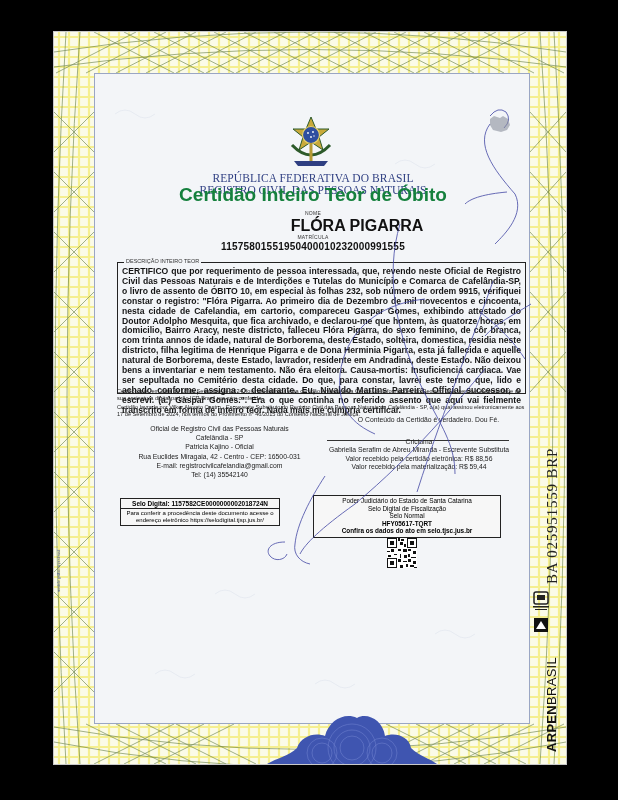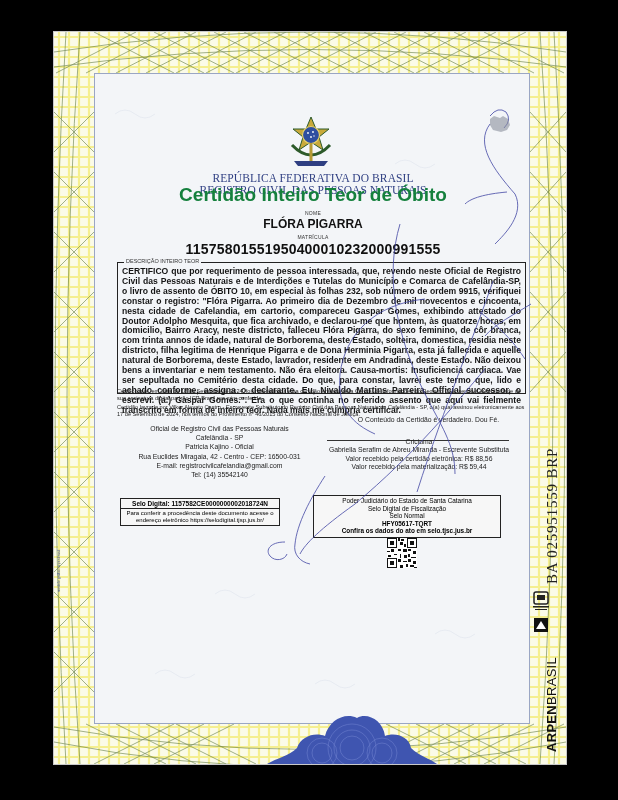--- a/index.html
+++ b/index.html
@@ -8,22 +8,22 @@
   .guilloche { position:absolute; inset:0; }
   .panel { position:absolute; left:40px; top:41px; width:436px; height:651px; background:#f3f5f8; border:1px solid #9aa6c4; box-sizing:border-box; }
   .texture { position:absolute; inset:0; opacity:.35; }
   .abs { position:absolute; }
   .center { text-align:center; }
   .crest { position:absolute; left:191px; top:41px; width:50px; height:56px; }
   .rep1 { left:0; width:436px; top:98px; font-family:"Liberation Serif", serif; font-size:11.5px; color:#2f3f82; letter-spacing:.1px; }
   .rep2 { left:0; width:436px; top:110px; font-family:"Liberation Serif", serif; font-size:11.5px; color:#2f3f82; }
   .title { left:0; width:436px; top:110px; font-weight:bold; font-size:19px; color:#15803d; }
   .lbl-small { font-size:5px; color:#333; letter-spacing:.3px; }
-  .name { left:0; width:436px; top:143px; font-weight:bold; font-size:12px; color:#111; }
-  .mat { left:0; width:436px; top:167px; font-weight:bold; font-size:14px; color:#111; letter-spacing:.2px; }
+  .name { left:0; width:436px; top:143px; font-weight:bold; font-size:16px; color:#111;padding-left:44px; }
+  .mat { left:0; width:436px; top:167px; font-weight:bold; font-size:10px; color:#111; letter-spacing:.2px; }
   .descbox { position:absolute; left:22px; top:188px; width:409px; height:132px; border:1.5px solid #222; box-sizing:border-box; }
   .desclbl { position:absolute; left:6px; top:-5px; background:#f3f5f8; font-size:5.5px; color:#333; padding:0 2px; }
   .desctext { position:absolute; left:4px; top:4px; right:4px; font-weight:bold; font-size:8.6px; line-height:9.9px; color:#151515; text-align:justify; }
   .small { font-size:5.6px; line-height:6.8px; color:#222; }
   .info1 { left:22px; top:314px; width:410px; }
   .info2 { left:22px; top:330px; width:410px; }
   .officer { left:22px; top:350px; width:205px; font-size:6.8px; line-height:9.2px; color:#222; }
   .verdade { left:236px; top:342px; width:195px; font-size:6.8px; color:#222; }
   .sigline { position:absolute; left:232px; top:366px; width:182px; border-top:1px solid #333; }
   .cashier { left:214px; top:364px; width:220px; font-size:6.8px; line-height:8.4px; color:#222; }

